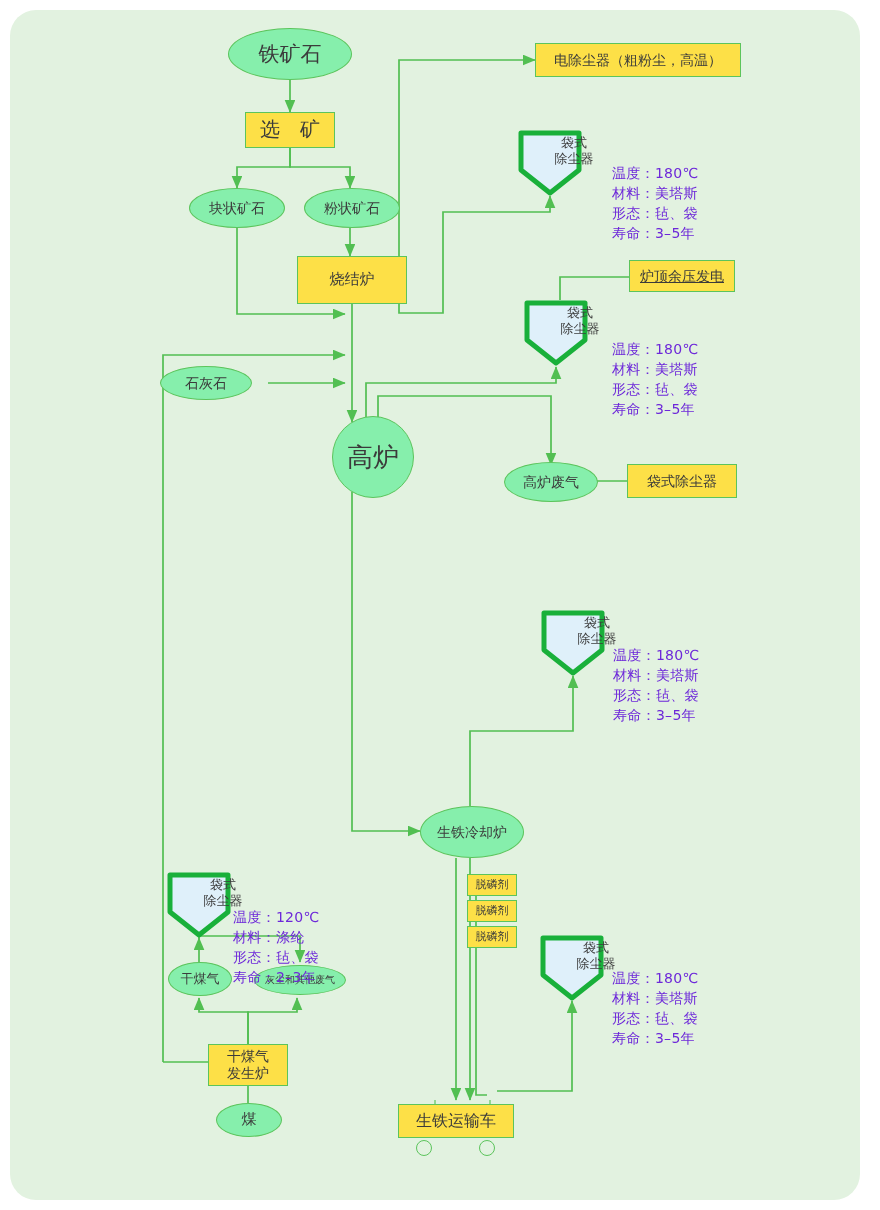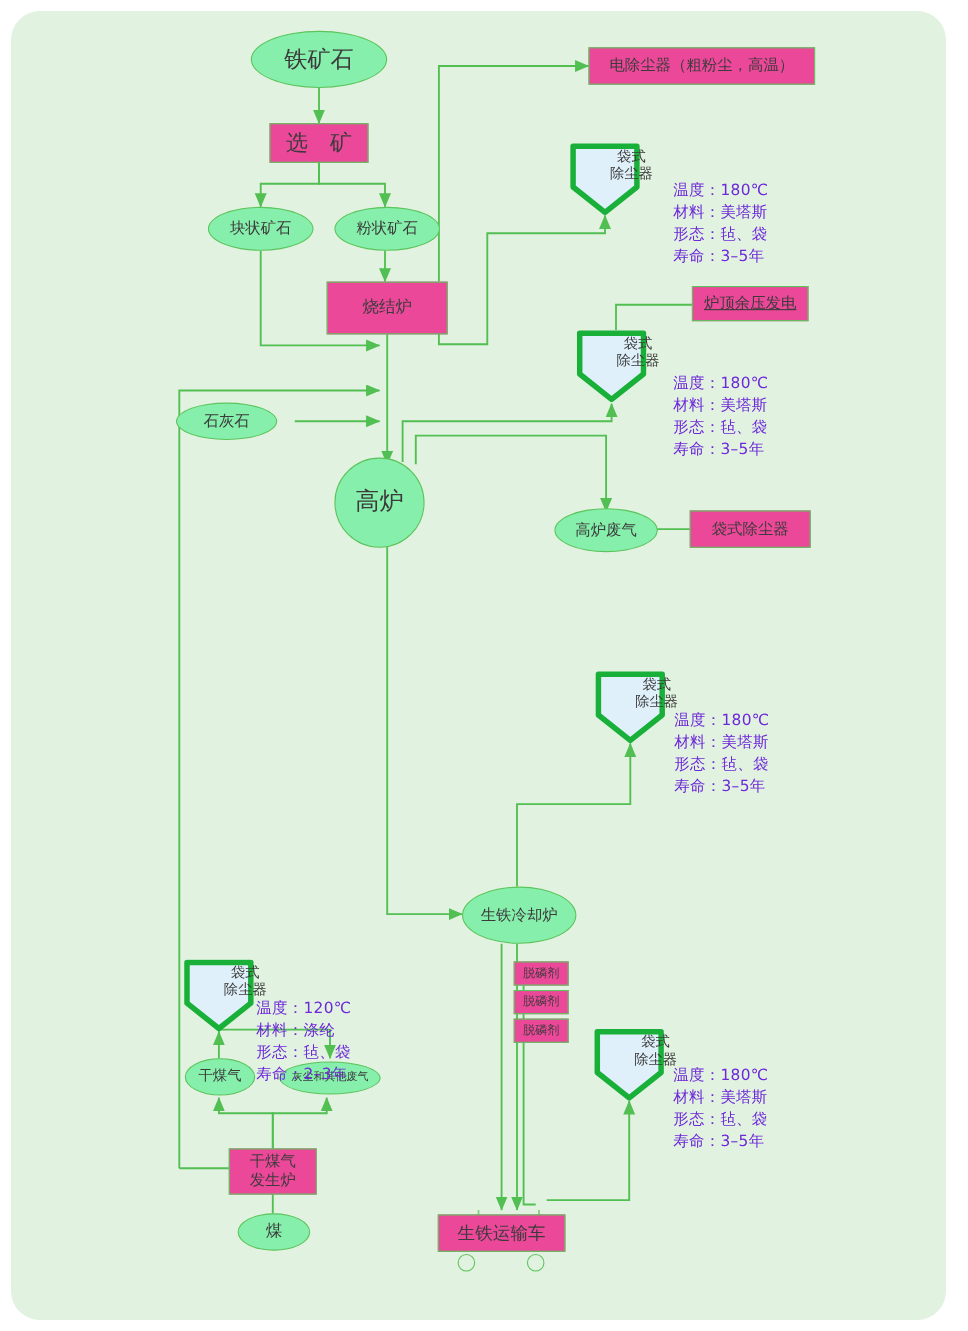--- a/index.html
+++ b/index.html
@@ -6,21 +6,21 @@
   body{width:880px;height:1210px;font-family:"DejaVu Sans","Liberation Sans",sans-serif;}
   #canvas{
     position:absolute;left:10px;top:10px;width:850px;height:1190px;
     background:#e2f2e0;border-radius:26px;overflow:hidden;
   }
   #stage{position:absolute;left:0;top:0;width:880px;height:1210px;}
   svg.layer{position:absolute;left:0;top:0;width:880px;height:1210px;pointer-events:none;}
   .node{position:absolute;box-sizing:border-box;display:flex;align-items:center;justify-content:center;
         text-align:center;color:#3b3b3b;line-height:1.18;}
   .ellipse{background:#86efac;border:1.4px solid #5cc45c;border-radius:50%;}
-  .rect{background:#ec4899;border:1.5px solid #5cc45c;}
+  .rect{background:#fde047;border:1.5px solid #5cc45c;}
   .spec{position:absolute;color:#6d28d9;white-space:pre-line;line-height:1.42;letter-spacing:.3px;margin-top:40px;}
   .filter{position:absolute;}
   .filter .lbl{position:absolute;left:0;top:0;width:100%;display:flex;flex-direction:column;
                align-items:center;justify-content:center;color:#3b3b3b;line-height:1.2;pointer-events:none;padding-left:24px;}
   .wheel{position:absolute;border:1.4px solid #5cc45c;border-radius:50%;background:#e2f2e0;}
 </style>
 </head>
 <body>
 
 <div id="canvas"></div>
@@ -103,21 +103,21 @@
   <div class="node ellipse" style="left:304px;top:188px;width:96px;height:40px;font-size:14px;">粉状矿石</div>
 
   <div class="node rect" style="left:297px;top:256px;width:110px;height:48px;font-size:15px;">烧结炉</div>
 
   <div class="node rect" style="left:535px;top:43px;width:206px;height:34px;font-size:14px;">电除尘器（粗粉尘，高温）</div>
 
   <div class="node rect" style="left:629px;top:260px;width:106px;height:32px;font-size:14px;text-decoration:underline;">炉顶余压发电</div>
 
   <div class="node ellipse" style="left:160px;top:366px;width:92px;height:34px;font-size:14px;">石灰石</div>
 
-  <div class="node ellipse" style="left:304px;top:416px;width:82px;height:82px;font-size:22px;">高炉</div>
+  <div class="node ellipse" style="left:332px;top:416px;width:82px;height:82px;font-size:26px;">高炉</div>
 
   <div class="node ellipse" style="left:504px;top:462px;width:94px;height:40px;font-size:14px;">高炉废气</div>
 
   <div class="node rect" style="left:627px;top:464px;width:110px;height:34px;font-size:14px;">袋式除尘器</div>
 
   <div class="node ellipse" style="left:420px;top:806px;width:104px;height:52px;font-size:14px;">生铁冷却炉</div>
 
   <div class="node rect" style="left:467px;top:874px;width:50px;height:22px;font-size:11px;">脱磷剂</div>
   <div class="node rect" style="left:467px;top:900px;width:50px;height:22px;font-size:11px;">脱磷剂</div>
   <div class="node rect" style="left:467px;top:926px;width:50px;height:22px;font-size:11px;">脱磷剂</div>

